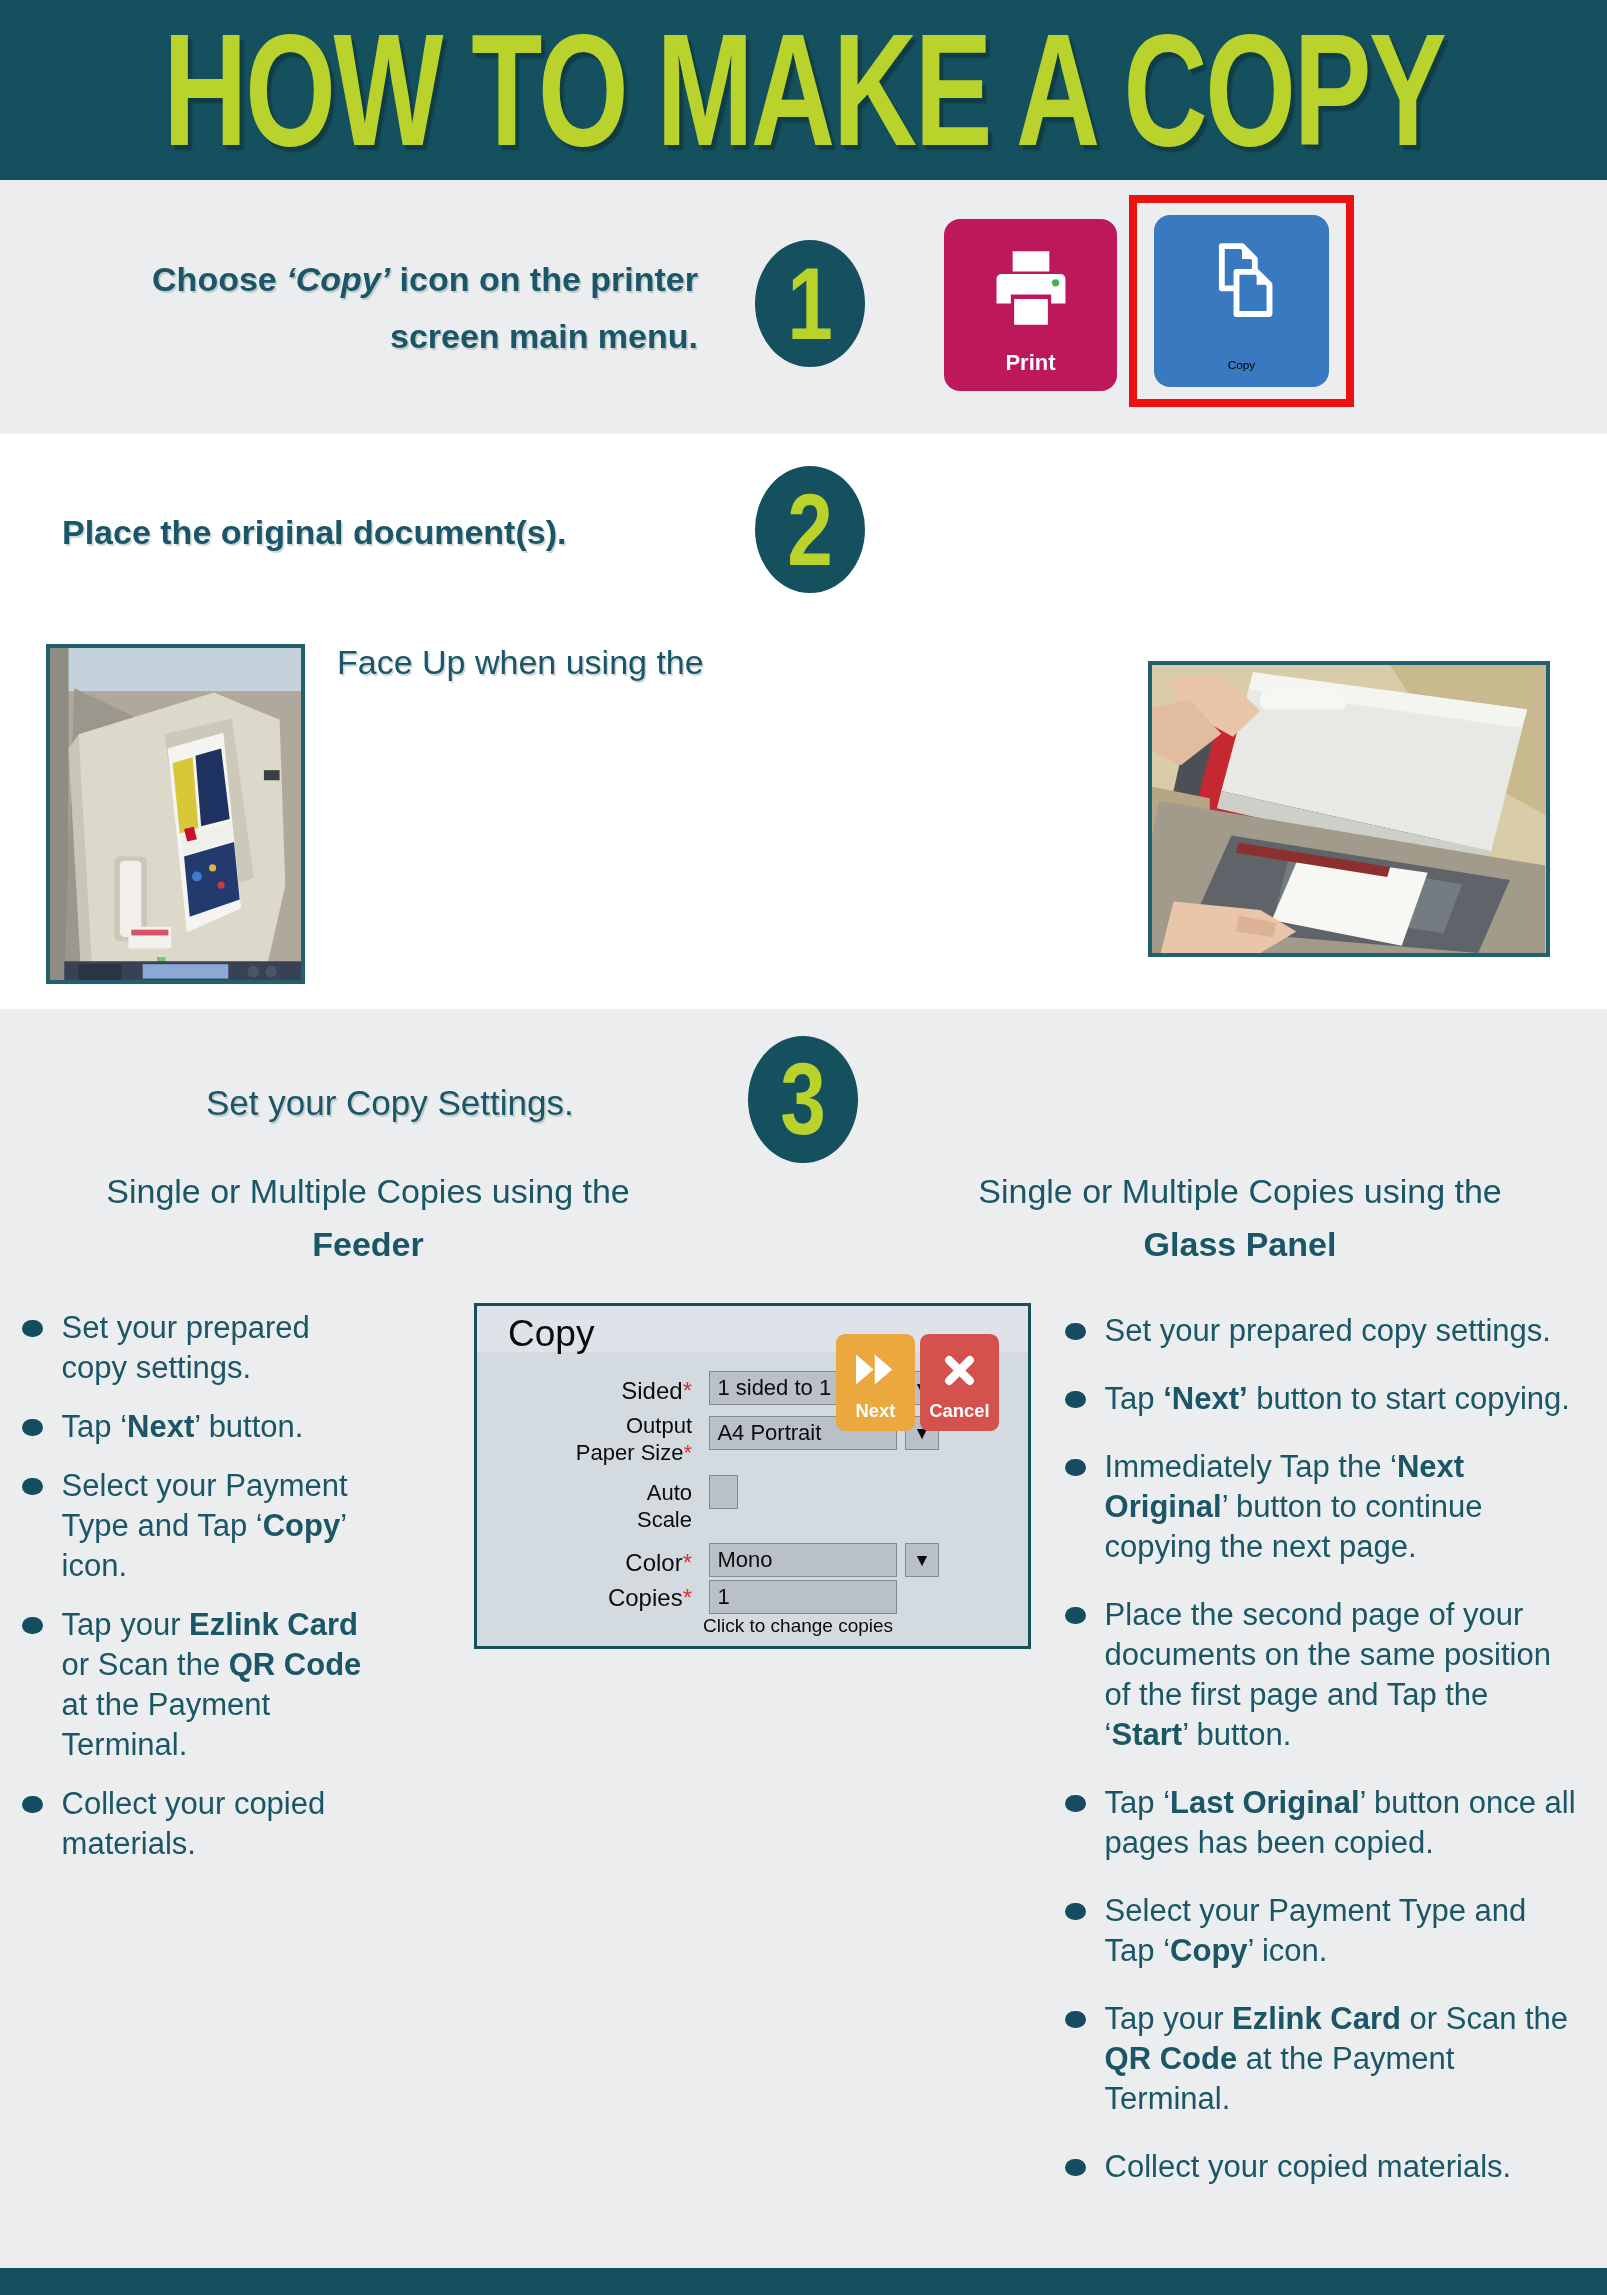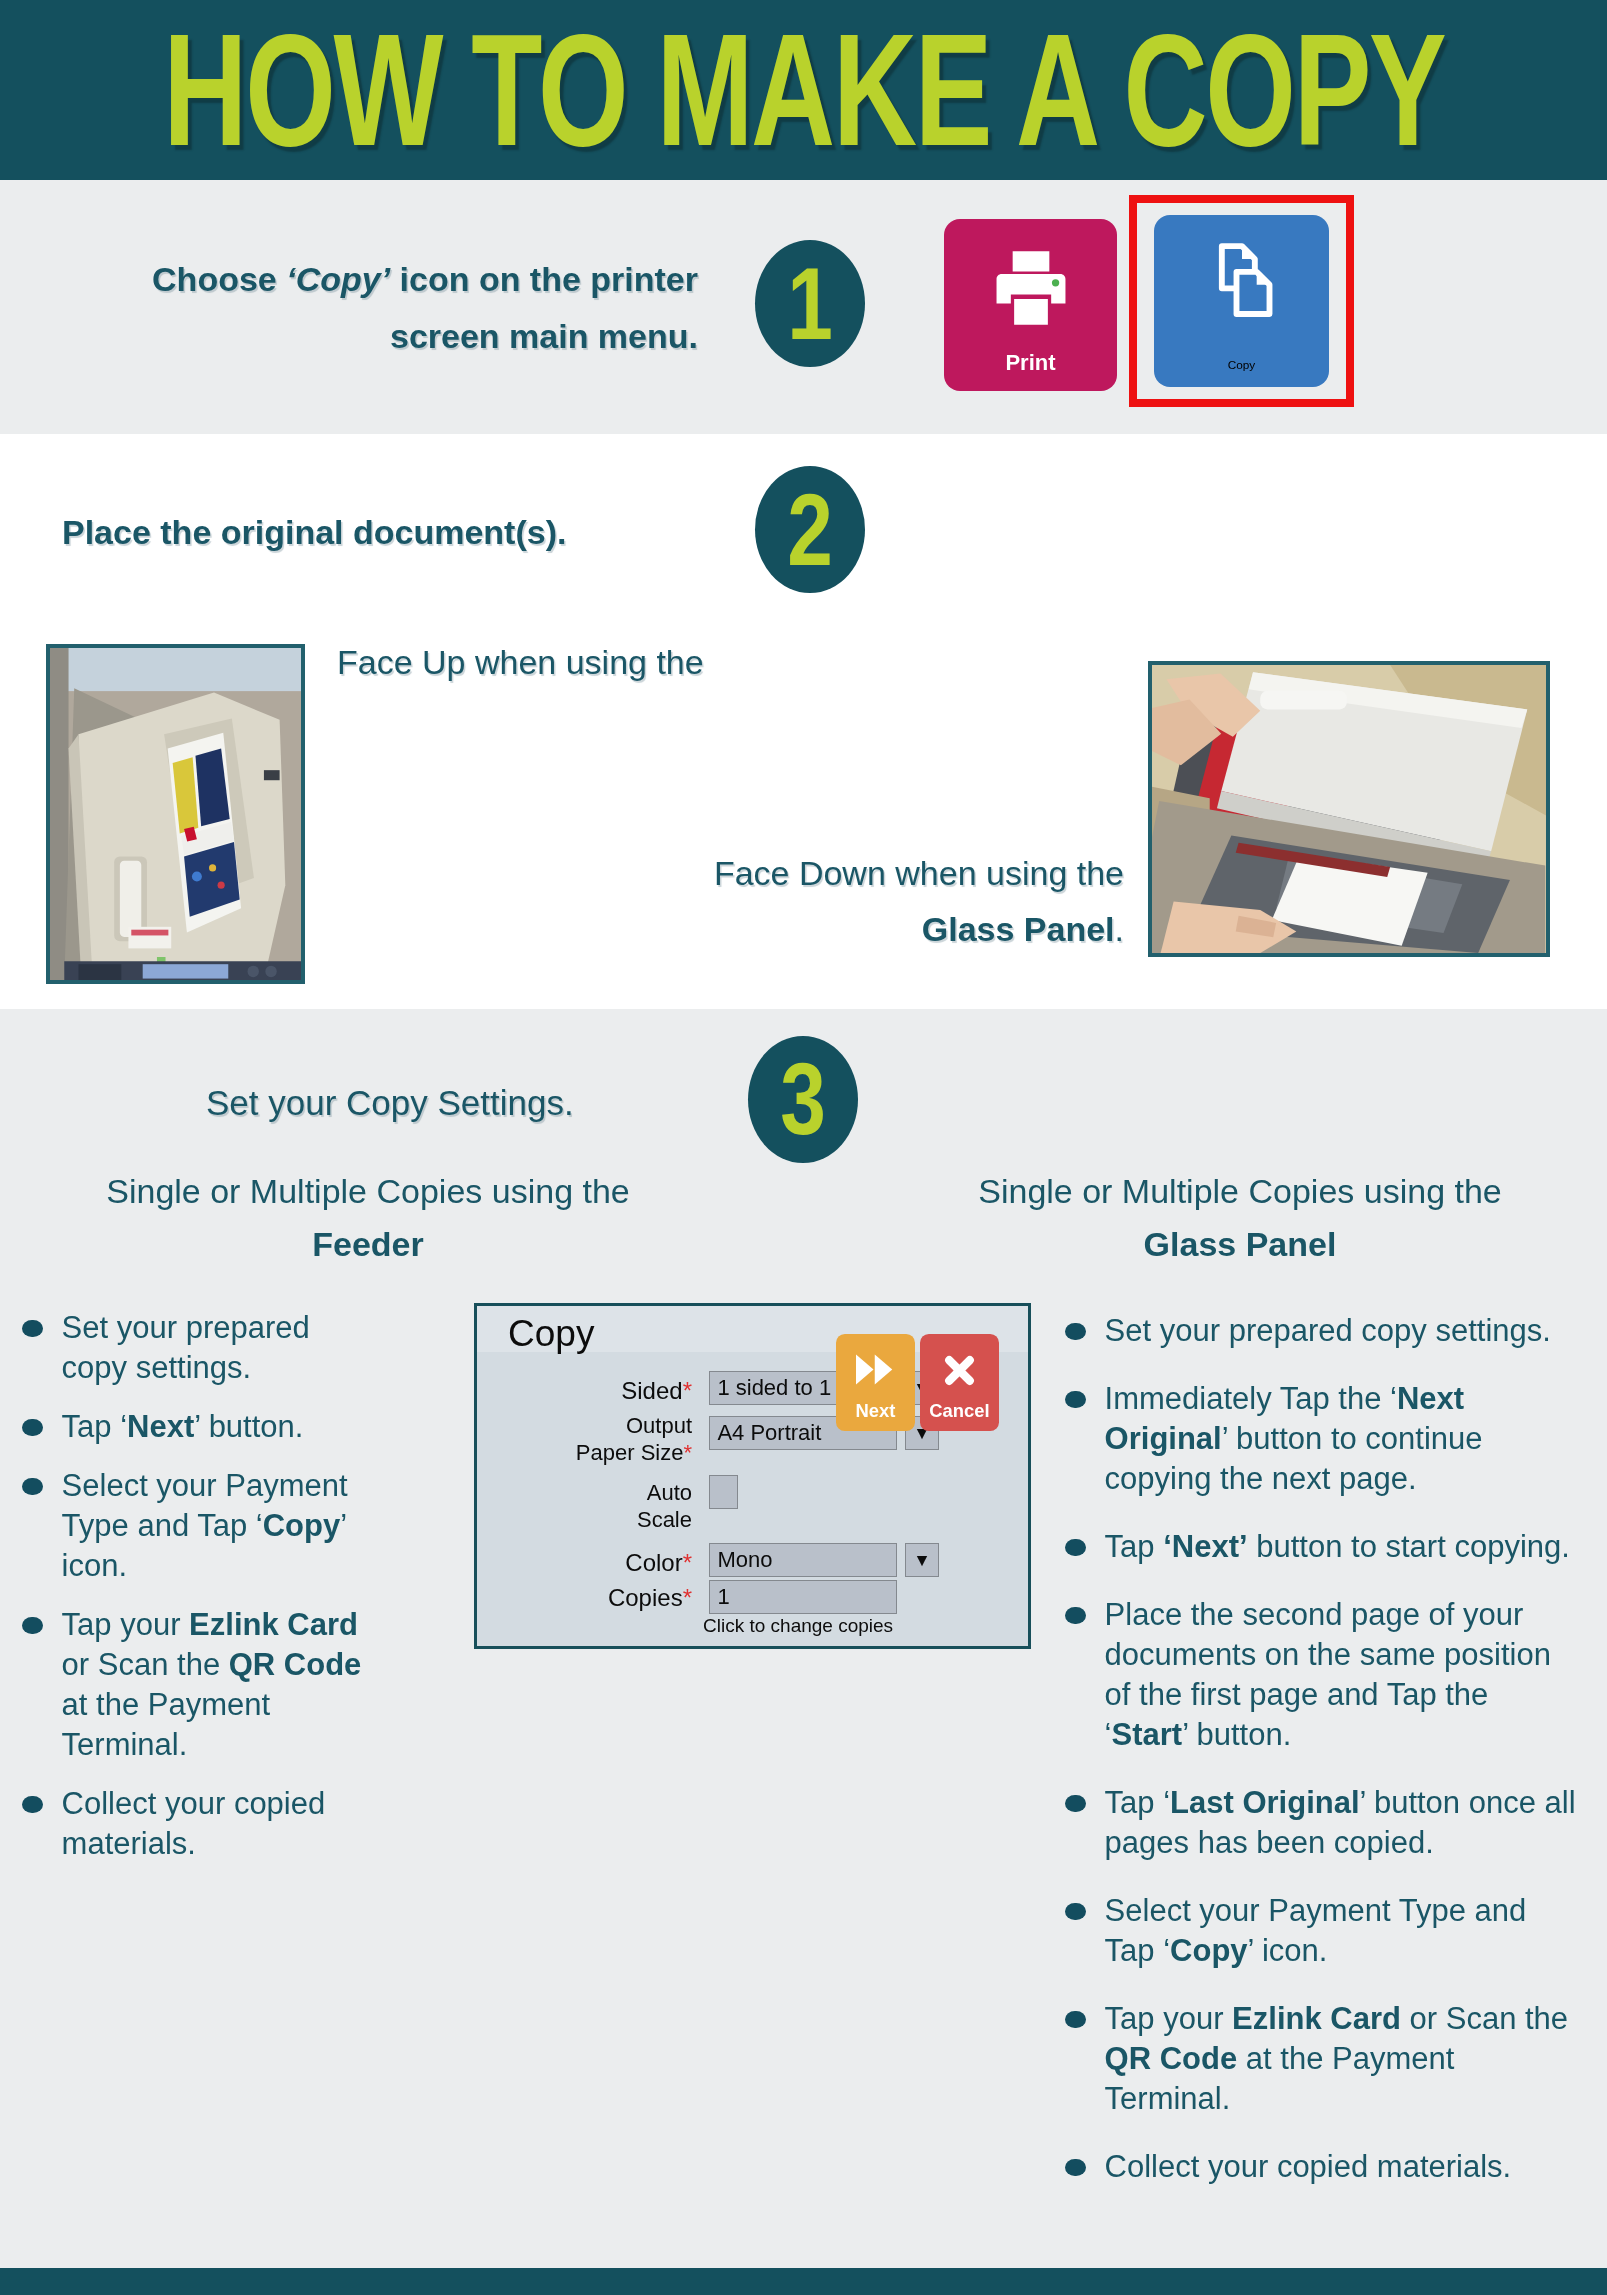--- a/index.html
+++ b/index.html
@@ -172,24 +172,20 @@
         <circle cx="285" cy="450" r="8" fill="#4a5568"></circle>
         <circle cx="310" cy="450" r="8" fill="#4a5568"></circle>
         <rect x="300" y="170" width="22" height="14" fill="#3a3f46"></rect>
       </svg>
     </div>
 
     <div class="faceup-text shadowed">
       <div>Face Up when using the</div>
     </div>
 
-    <div class="facedown-text shadowed">
-      <div>Face Down when using the</div>
-      <div><span style="font-weight: bold;">Glass Panel</span><span>.</span></div>
-    </div>
 
     <div class="photo photo-glass">
       <svg viewBox="0 0 546 402" preserveAspectRatio="none">
         <rect x="0" y="0" width="546" height="402" fill="#d8cca9"></rect>
         <polygon points="330,0 546,0 546,210 420,140" fill="#c9b98f"></polygon>
         <polygon points="60,40 430,80 390,300 20,220" fill="#4c4f55"></polygon>
         <polygon points="96,60 235,92 160,262 60,200" fill="#c62832"></polygon>
         <polygon points="140,10 520,62 470,260 96,176" fill="#e8e8e4"></polygon>
         <polygon points="140,10 520,62 512,88 134,34" fill="#f4f4f0"></polygon>
         <polygon points="96,176 470,260 462,286 90,200" fill="#cfcfca"></polygon>
@@ -312,25 +308,25 @@
       </div>
     </div>
 
     <ul class="bullet-list list-right">
       <li>
           <span class="dot"></span>
           <span class="txt"><span>Set your prepared copy settings.</span></span>
         </li>
       <li>
           <span class="dot"></span>
+          <span class="txt"><span>Tap </span><span style="font-weight: bold;">‘Next’</span><span> button to start copying.</span></span>
+        </li>
+      <li>
+          <span class="dot"></span>
           <span class="txt"><span>Immediately Tap the ‘</span><span style="font-weight: bold;">Next Original</span><span>’ button to continue copying the next page.</span></span>
-        </li>
-      <li>
-          <span class="dot"></span>
-          <span class="txt"><span>Tap </span><span style="font-weight: bold;">‘Next’</span><span> button to start copying.</span></span>
         </li>
       <li>
           <span class="dot"></span>
           <span class="txt"><span>Place the second page of your documents on the same position of the first page and Tap the ‘</span><span style="font-weight: bold;">Start</span><span>’ button.</span></span>
         </li>
       <li>
           <span class="dot"></span>
           <span class="txt"><span>Tap ‘</span><span style="font-weight: bold;">Last Original</span><span>’ button once all pages has been copied.</span></span>
         </li>
       <li>

